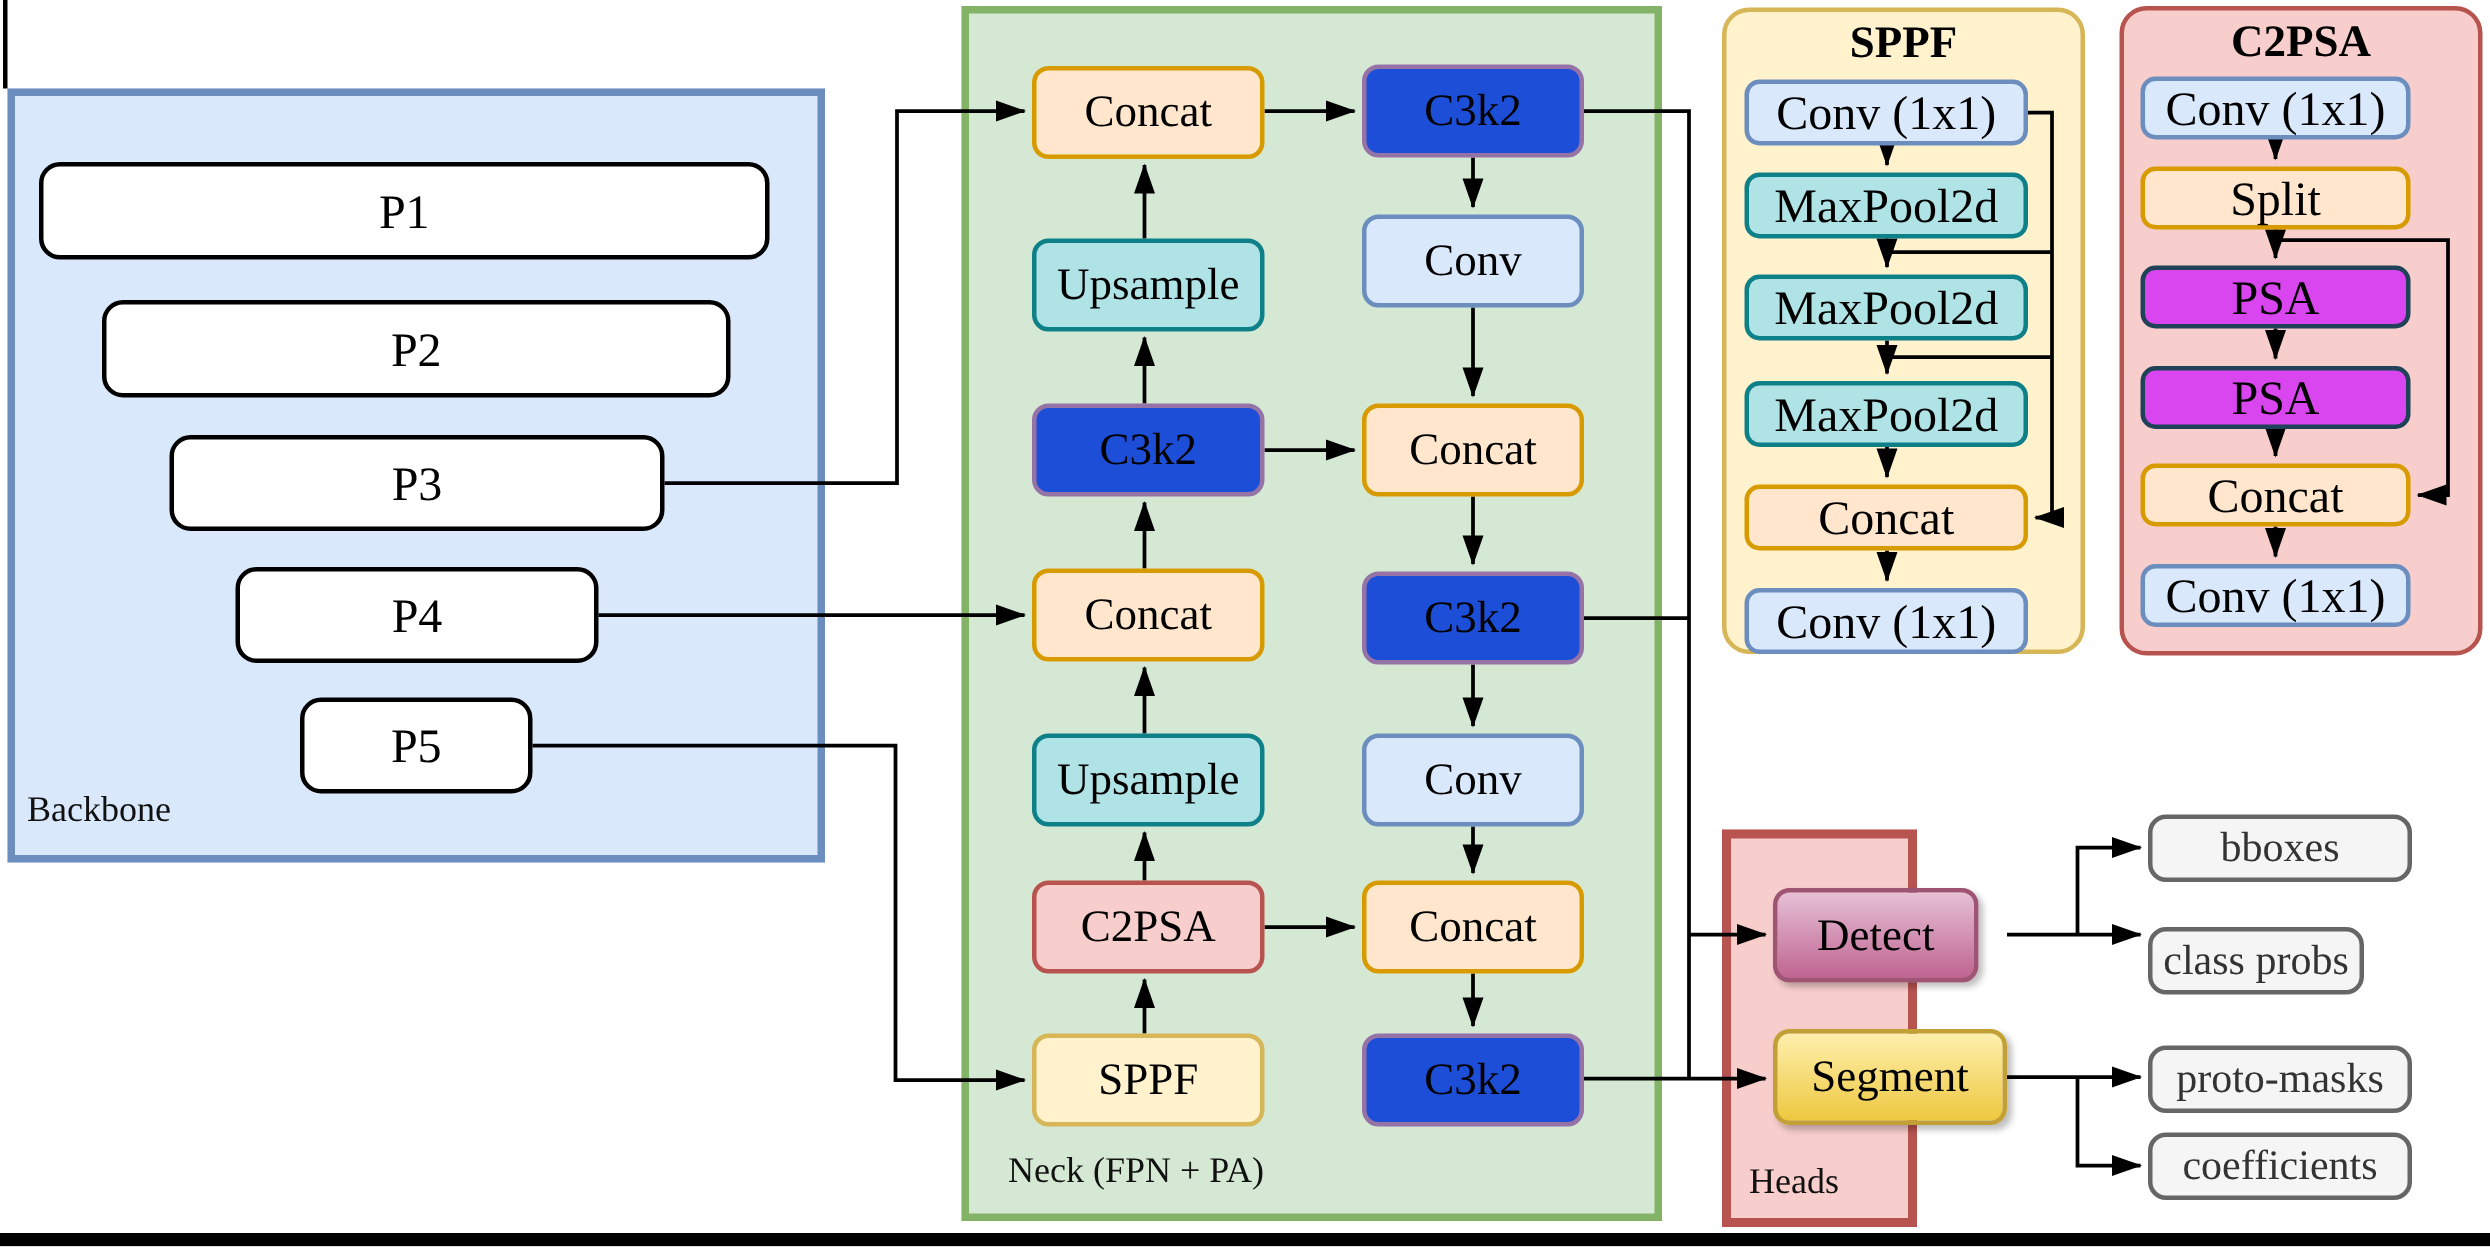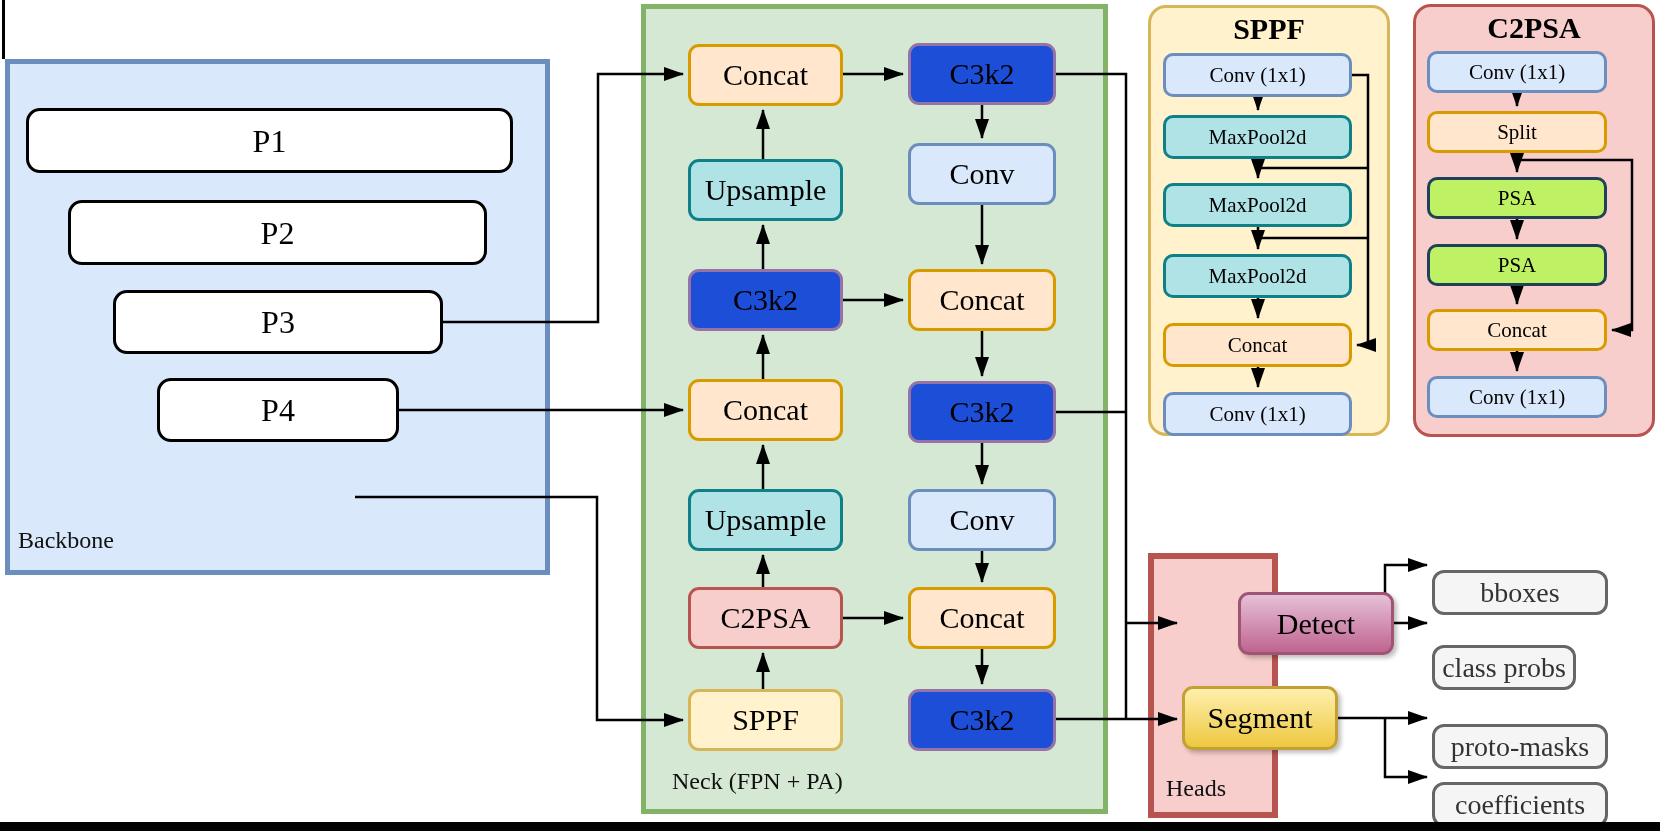--- a/index.html
+++ b/index.html
@@ -13,27 +13,27 @@
   .inset-red{background:#f8cecc;border:3px solid #b85450;border-radius:18px;}
   .blk{position:absolute;box-sizing:border-box;display:flex;align-items:center;justify-content:center;
        border-radius:11px;font-size:30px;line-height:1;z-index:3;}
   .pbox{background:#ffffff;border:3px solid #000;border-radius:14px;font-size:32px;}
   .orange{background:#ffe6cc;border:3px solid #d79b00;}
   .purple{background:#1d4ed8;border:3px solid #9673a6;}
   .teal{background:#b0e3e6;border:3px solid #0e8088;}
   .blue{background:#dae8fc;border:3px solid #6c8ebf;}
   .redblk{background:#f8cecc;border:3px solid #b85450;}
   .yellowblk{background:#fff2cc;border:3px solid #d6b656;}
-  .psa{background:#bef264;border:3px solid #1f4258;}
-  .grayout{background:#f5f5f5;border:3px solid #666;border-radius:12px;color:#333;font-size:28px;margin-top:27px;}
+  .psa{background:#d946ef;border:3px solid #1f4258;}
+  .grayout{background:#f5f5f5;border:3px solid #666;border-radius:12px;color:#333;font-size:28px;}
   .detect{background:linear-gradient(#e6c0d6,#bf6490);border:3px solid #9e5573;
           box-shadow:3px 3px 4px rgba(0,0,0,0.25);}
   .segment{background:linear-gradient(#feefad,#eec840);border:3px solid #c2a035;
           box-shadow:3px 3px 4px rgba(0,0,0,0.25);}
-  .inset-blk{font-size:21px;border-radius:10px;}
+  .inset-blk{font-size:32px;border-radius:10px;}
   .zone-label{position:absolute;z-index:3;font-size:24px;color:#111;}
   .inset-title{position:absolute;z-index:3;font-size:30px;font-weight:bold;color:#000;
                text-align:center;}
   #wires{position:absolute;left:0;top:0;z-index:2;pointer-events:none;}
   .frame{position:absolute;background:#000;z-index:4;}
 </style>
 </head>
 <body>
 
 <div id="canvas">
@@ -101,20 +101,21 @@
       <polyline points="1517,351 1517,371" marker-end="url(#ah)"></polyline>
 
       <polyline points="1517,160 1632,160 1632,330 1612,330" marker-end="url(#ah)"></polyline>
     </g>
   </svg>
 
   <div class="blk pbox" style="left:26px;top:108px;width:487px;height:65px">P1</div>
   <div class="blk pbox" style="left:68px;top:200px;width:419px;height:65px">P2</div>
   <div class="blk pbox" style="left:113px;top:290px;width:330px;height:64px">P3</div>
   <div class="blk pbox" style="left:157px;top:378px;width:242px;height:64px">P4</div>
+  <div class="blk pbox" style="left:200px;top:465px;width:155px;height:64px">P5</div>
   <div class="zone-label" style="left:18px;top:527px;">Backbone</div>
 
   <div class="blk orange" style="left:688px;top:44px;width:155px;height:62px">Concat</div>
   <div class="blk teal" style="left:688px;top:159px;width:155px;height:62px">Upsample</div>
   <div class="blk purple" style="left:688px;top:269px;width:155px;height:62px">C3k2</div>
   <div class="blk orange" style="left:688px;top:379px;width:155px;height:62px">Concat</div>
   <div class="blk teal" style="left:688px;top:489px;width:155px;height:62px">Upsample</div>
   <div class="blk redblk" style="left:688px;top:587px;width:155px;height:62px">C2PSA</div>
   <div class="blk yellowblk" style="left:688px;top:689px;width:155px;height:62px">SPPF</div>
 
@@ -136,21 +137,21 @@
   <div class="blk blue inset-blk" style="left:1163px;top:392px;width:189px;height:44px">Conv (1x1)</div>
 
   <div class="inset-title" style="left:1413px;top:11px;width:242px;">C2PSA</div>
   <div class="blk blue inset-blk" style="left:1427px;top:51px;width:180px;height:42px">Conv (1x1)</div>
   <div class="blk orange inset-blk" style="left:1427px;top:111px;width:180px;height:42px">Split</div>
   <div class="blk psa inset-blk" style="left:1427px;top:177px;width:180px;height:42px">PSA</div>
   <div class="blk psa inset-blk" style="left:1427px;top:244px;width:180px;height:42px">PSA</div>
   <div class="blk orange inset-blk" style="left:1427px;top:309px;width:180px;height:42px">Concat</div>
   <div class="blk blue inset-blk" style="left:1427px;top:376px;width:180px;height:42px">Conv (1x1)</div>
 
-  <div class="blk detect" style="left:1238px;top:592px;width:156px;height:63px">Detect</div>
+  <div class="blk detect" style="left:1182px;top:592px;width:137px;height:63px">Detect</div>
   <div class="blk segment" style="left:1182px;top:686px;width:156px;height:64px">Segment</div>
   <div class="zone-label" style="left:1166px;top:775px;">Heads</div>
 
   <div class="blk grayout" style="left:1432px;top:543px;width:176px;height:45px">bboxes</div>
   <div class="blk grayout" style="left:1432px;top:618px;width:144px;height:45px">class probs</div>
   <div class="blk grayout" style="left:1432px;top:697px;width:176px;height:45px">proto-masks</div>
   <div class="blk grayout" style="left:1432px;top:755px;width:176px;height:45px">coefficients</div>
 
   <div class="frame" style="left:2px;top:0;width:3px;height:59px"></div>
   <div class="frame" style="left:0;top:822px;width:1660px;height:9px"></div>

